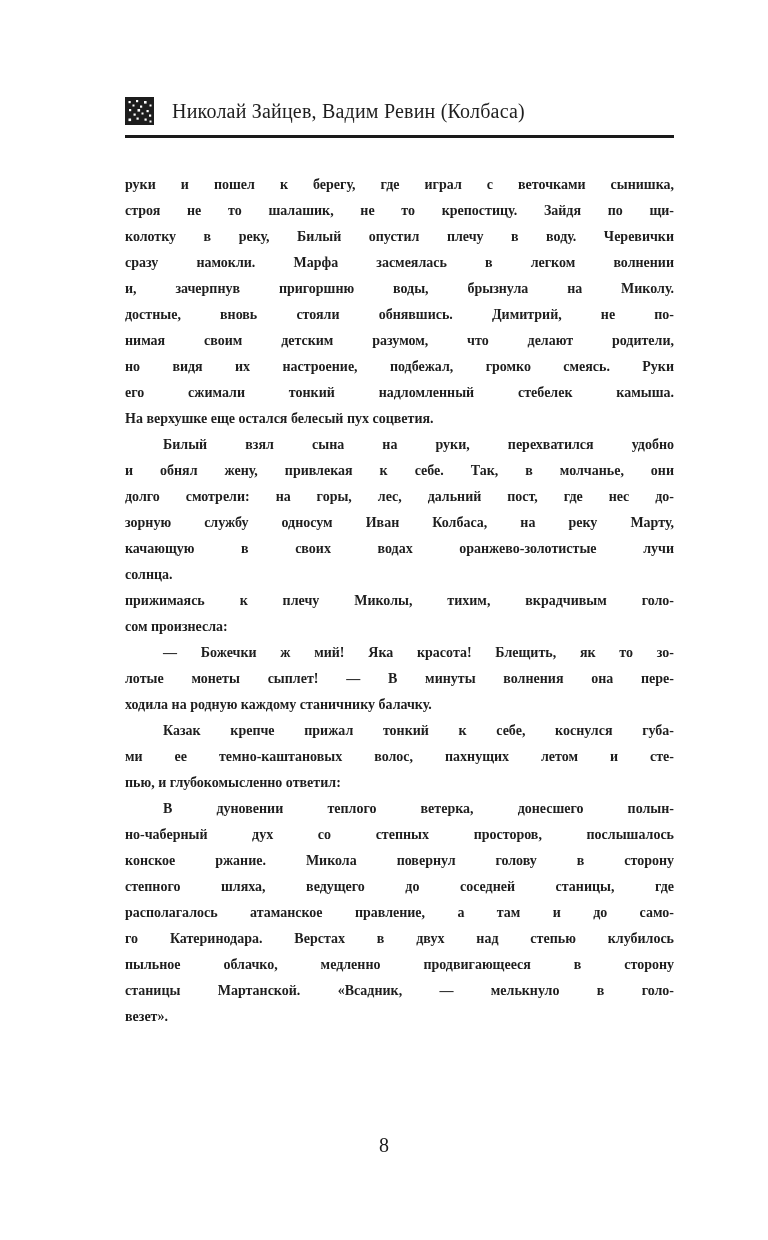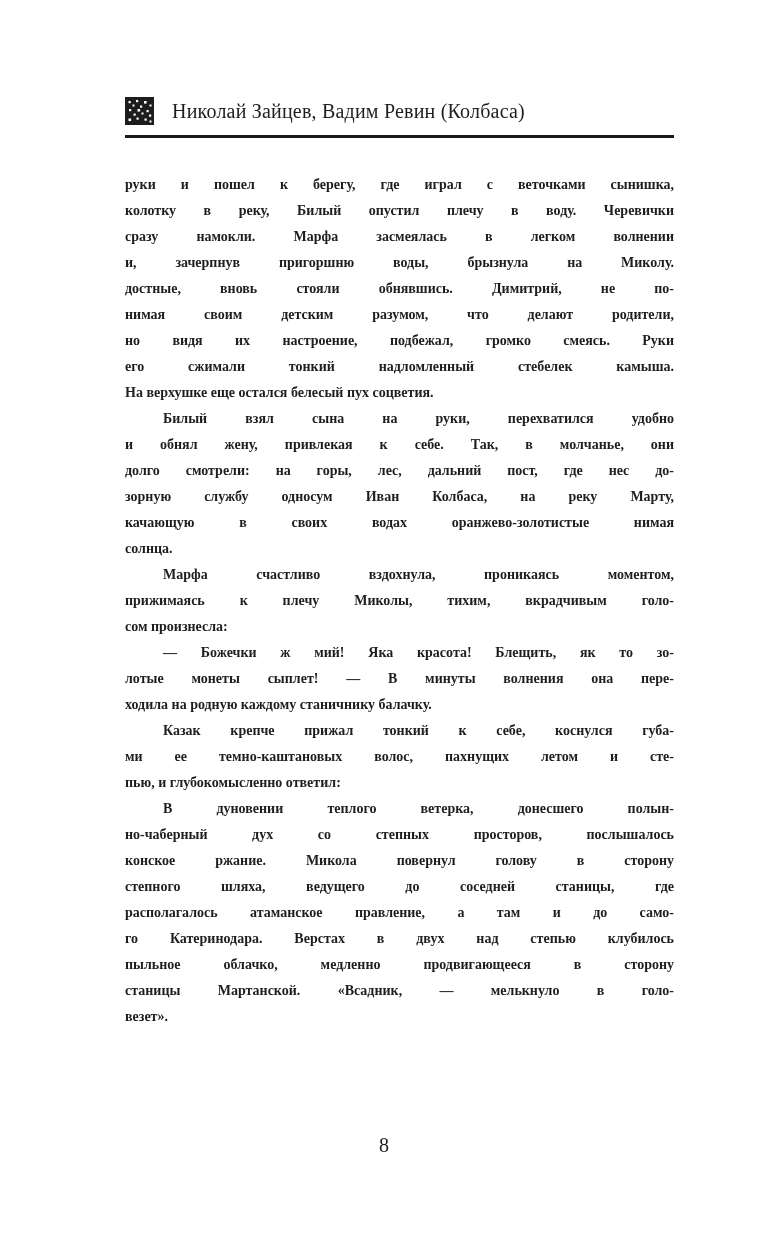--- a/index.html
+++ b/index.html
@@ -101,35 +101,35 @@
       <rect x="19.5" y="21.5" width="2.2" height="2.2" fill="#ffffff"></rect>
       <rect x="24.5" y="23.5" width="2" height="2" fill="#ffffff"></rect>
     </svg>
     <div class="authors">Николай Зайцев, Вадим Ревин (Колбаса)</div>
   </div>
 
   <div class="header-rule"></div>
 
   <div class="body-text">
       <div class="line">руки и пошел к берегу, где играл с веточками сынишка,</div>
+      <div class="line">строя не то шалашик, не то крепостицу. Зайдя по щи-</div>
       <div class="line">колотку в реку, Билый опустил плечу в воду. Черевички</div>
       <div class="line">сразу намокли. Марфа засмеялась в легком волнении</div>
       <div class="line">и, зачерпнув пригоршню воды, брызнула на Миколу.</div>
       <div class="line">достные, вновь стояли обнявшись. Димитрий, не по-</div>
       <div class="line">нимая своим детским разумом, что делают родители,</div>
       <div class="line">но видя их настроение, подбежал, громко смеясь. Руки</div>
       <div class="line">его сжимали тонкий надломленный стебелек камыша.</div>
       <div class="line end">На верхушке еще остался белесый пух соцветия.</div>
       <div class="line indent">Билый взял сына на руки, перехватился удобно</div>
       <div class="line">и обнял жену, привлекая к себе. Так, в молчанье, они</div>
       <div class="line">долго смотрели: на горы, лес, дальний пост, где нес до-</div>
       <div class="line">зорную службу односум Иван Колбаса, на реку Марту,</div>
-      <div class="line">качающую в своих водах оранжево-золотистые нимая</div>
+      <div class="line">качающую в своих водах оранжево-золотистые лучи</div>
       <div class="line end">солнца.</div>
-      <div class="line indent">Марфа счастливо вздохнула, проникаясь моментом,</div>
       <div class="line">прижимаясь к плечу Миколы, тихим, вкрадчивым голо-</div>
       <div class="line end">сом произнесла:</div>
       <div class="line indent">— Божечки ж мий! Яка красота! Блещить, як то зо-</div>
       <div class="line">лотые монеты сыплет! — В минуты волнения она пере-</div>
       <div class="line end">ходила на родную каждому станичнику балачку.</div>
       <div class="line indent">Казак крепче прижал тонкий к себе, коснулся губа-</div>
       <div class="line">ми ее темно-каштановых волос, пахнущих летом и сте-</div>
       <div class="line end">пью, и глубокомысленно ответил:</div>
       <div class="line indent">В дуновении теплого ветерка, донесшего полын-</div>
       <div class="line">но-чаберный дух со степных просторов, послышалось</div>

